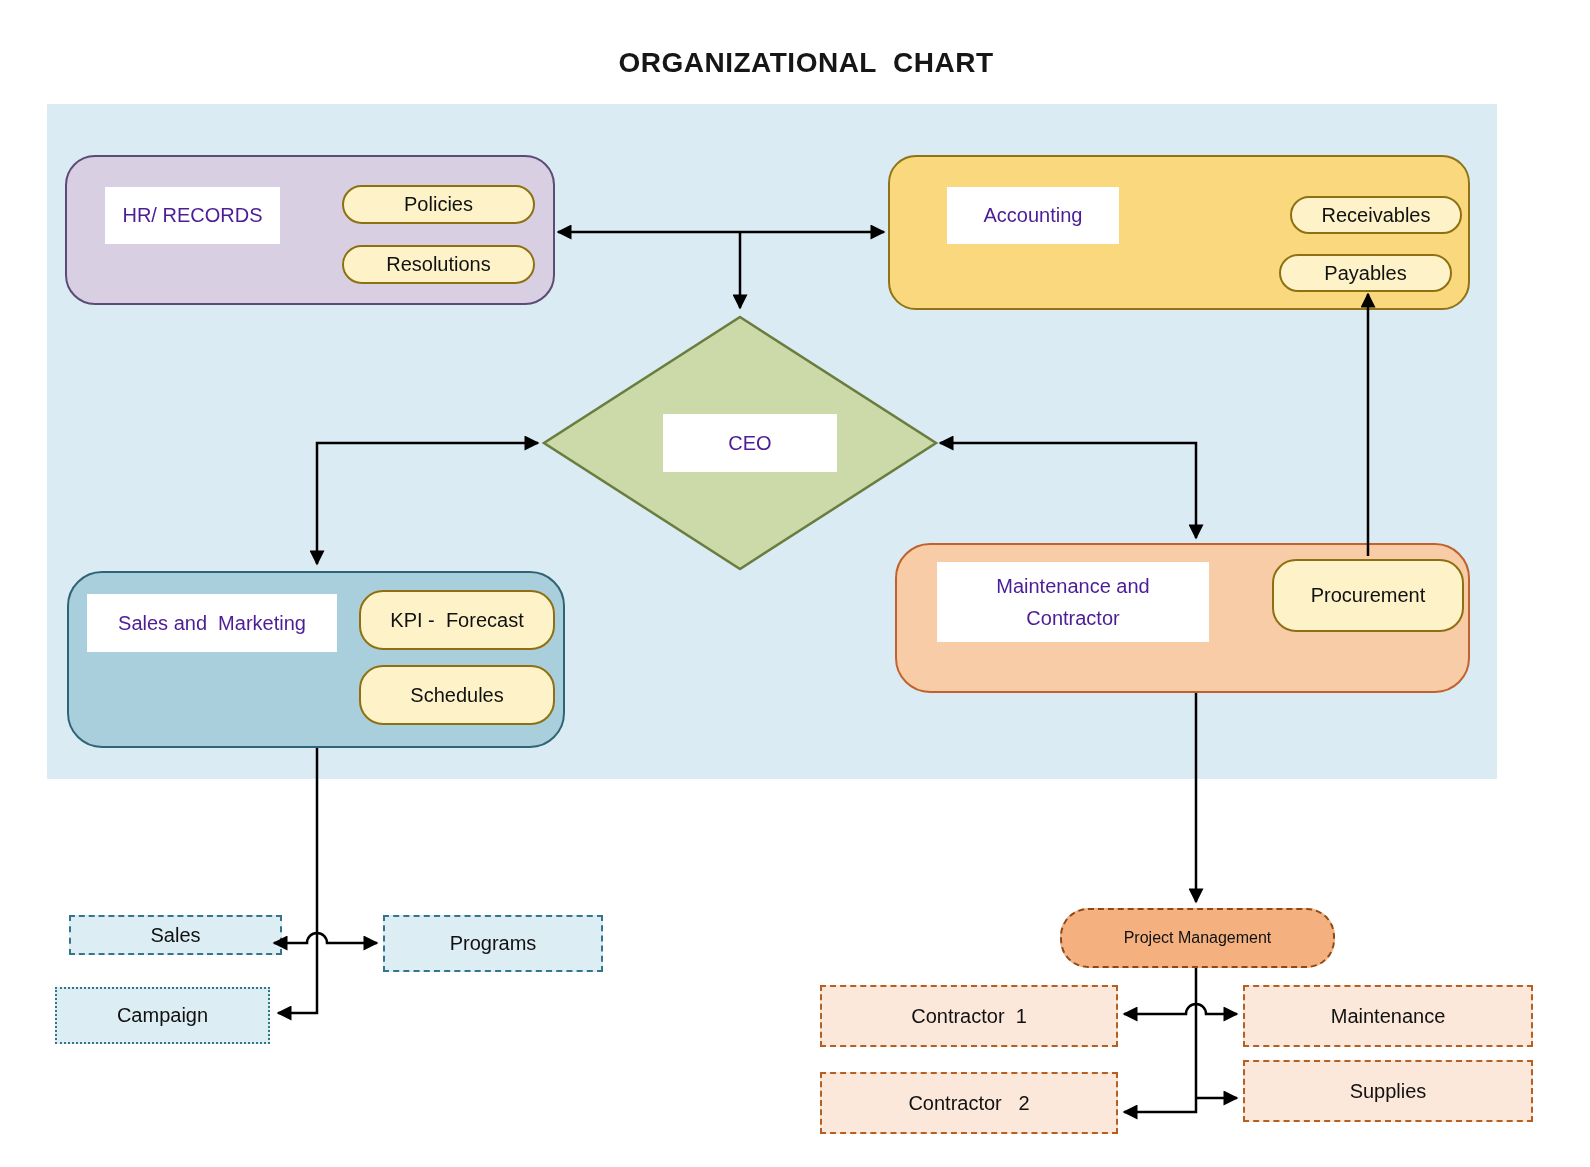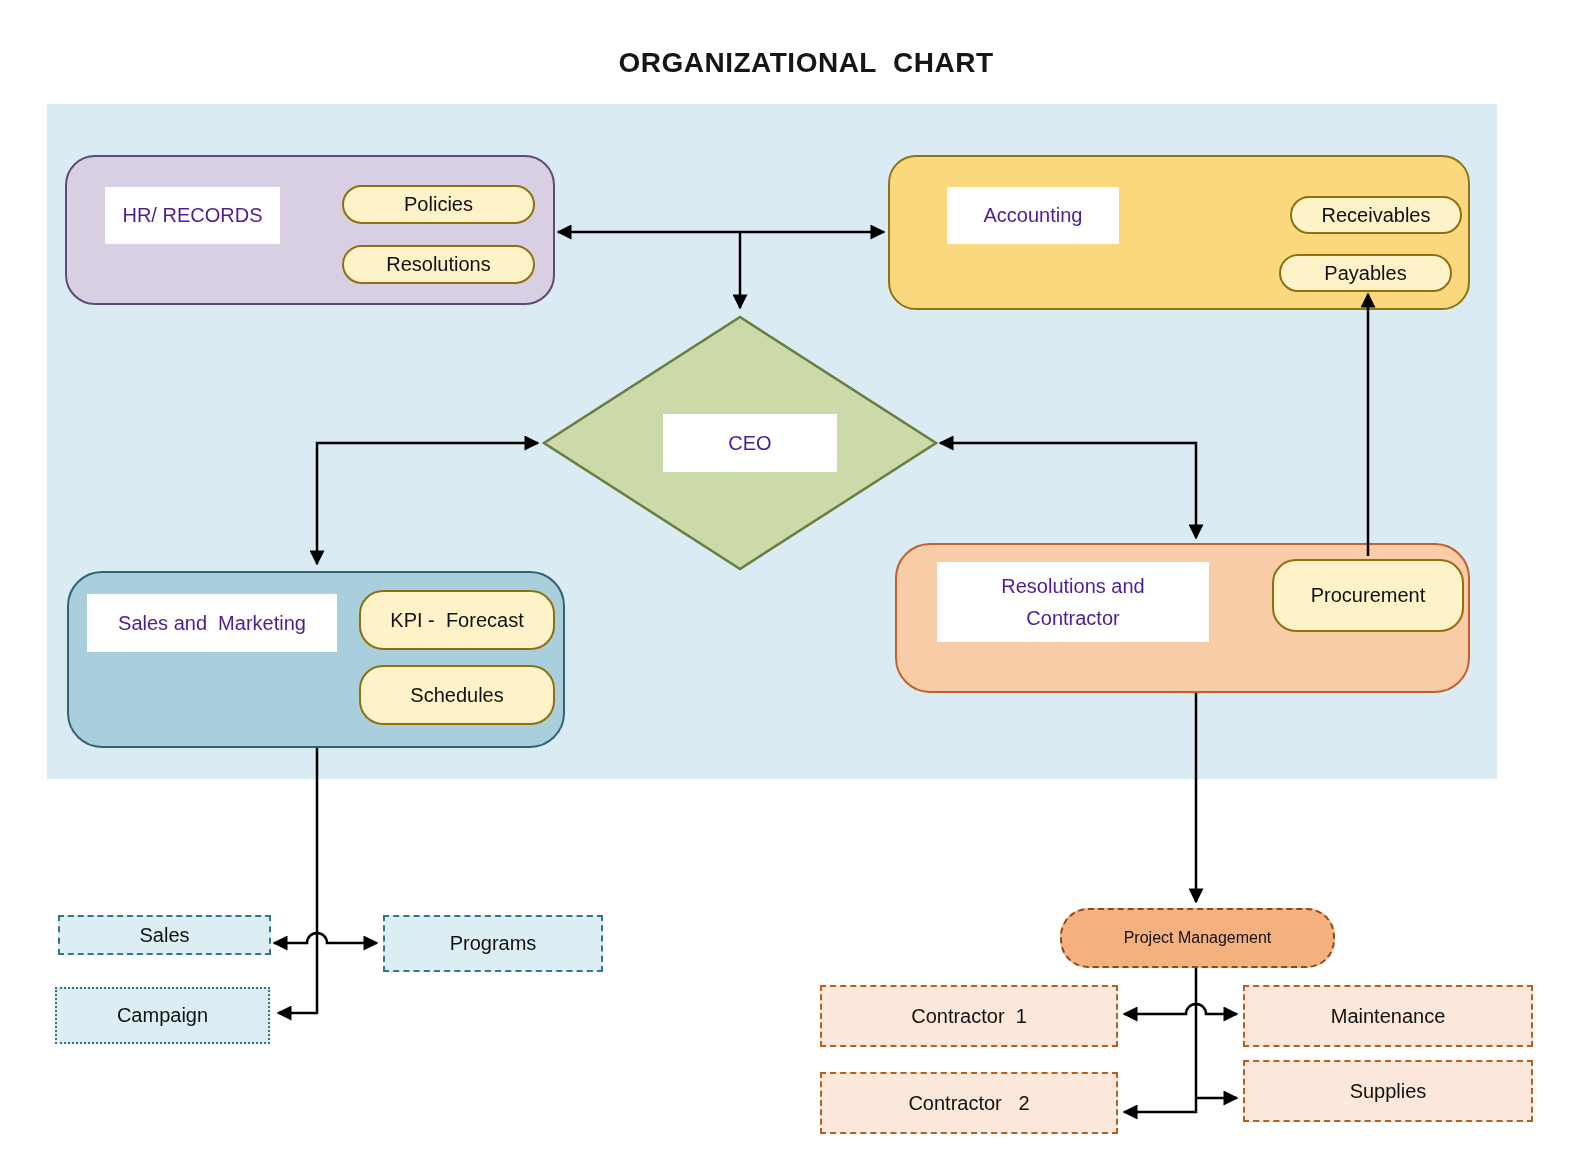--- a/index.html
+++ b/index.html
@@ -78,27 +78,27 @@
   </div>
 
   <div class="box sales-box">
     <div class="wlabel" style="left:18px;top:21px;width:250px;height:58px;">Sales and  Marketing</div>
     <div class="pill" style="left:290px;top:17px;width:196px;height:60px;">KPI -  Forecast</div>
     <div class="pill" style="left:290px;top:92px;width:196px;height:60px;">Schedules</div>
   </div>
 
   <div class="box construction-box">
     <div class="wlabel cl2" style="left:40px;top:17px;width:272px;height:80px;flex-direction:column;">
-      <span>Resolutions and</span>
+      <span>Maintenance and</span>
       <span>Contractor</span>
     </div>
     <div class="pill" style="left:375px;top:14px;width:192px;height:73px;">Procurement</div>
   </div>
 
-  <div class="dashedbox blue-dashed" style="left:58px;top:915px;width:213px;height:40px;text-align:center;">Sales</div>
+  <div class="dashedbox blue-dashed" style="left:69px;top:915px;width:213px;height:40px;text-align:center;">Sales</div>
   <div class="dashedbox blue-dashed" style="left:383px;top:915px;width:220px;height:57px;">Programs</div>
   <div class="dashedbox blue-dotted" style="left:55px;top:987px;width:215px;height:57px;">Campaign</div>
 
   <div class="box pm-box">Project Management</div>
 
   <div class="dashedbox orange-dashed" style="left:820px;top:985px;width:298px;height:62px;">Contractor  1</div>
   <div class="dashedbox orange-dashed" style="left:1243px;top:985px;width:290px;height:62px;">Maintenance</div>
   <div class="dashedbox orange-dashed" style="left:820px;top:1072px;width:298px;height:62px;">Contractor   2</div>
   <div class="dashedbox orange-dashed" style="left:1243px;top:1060px;width:290px;height:62px;">Supplies</div>
 

